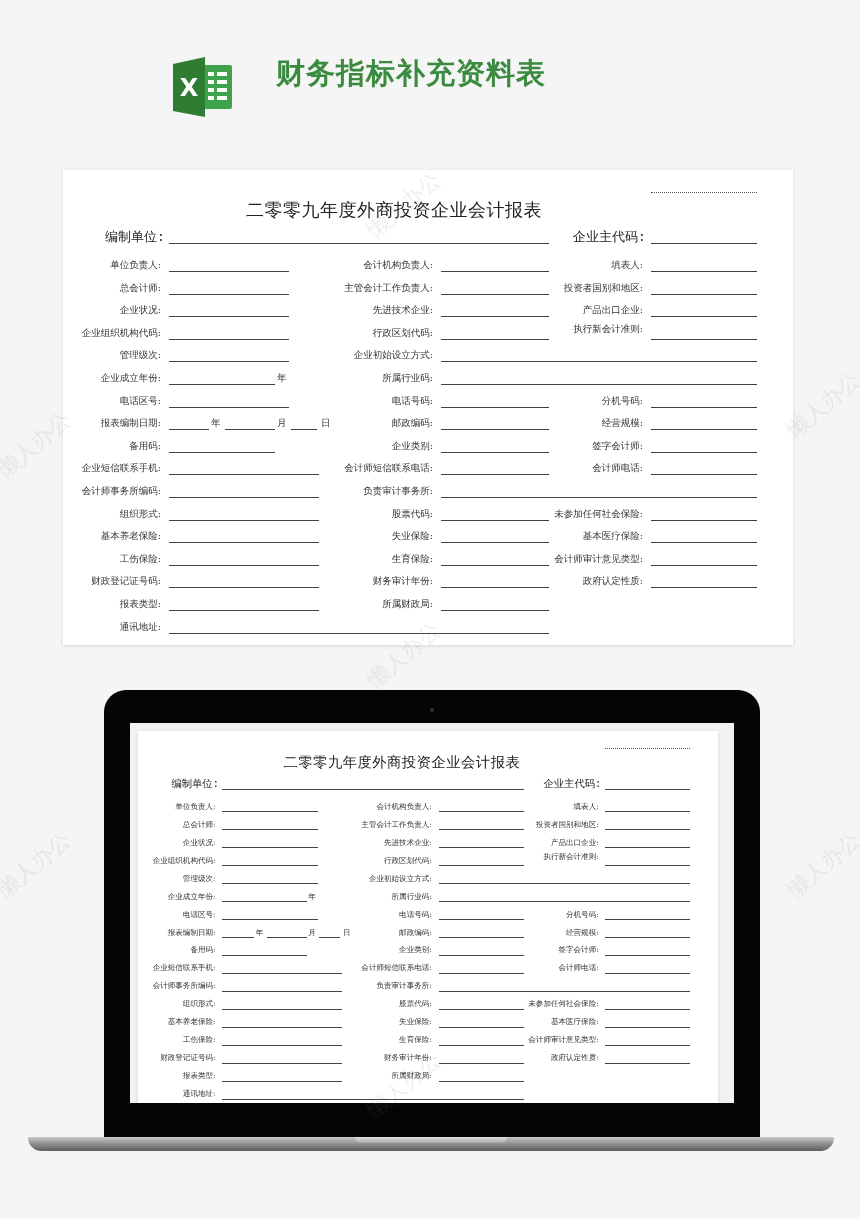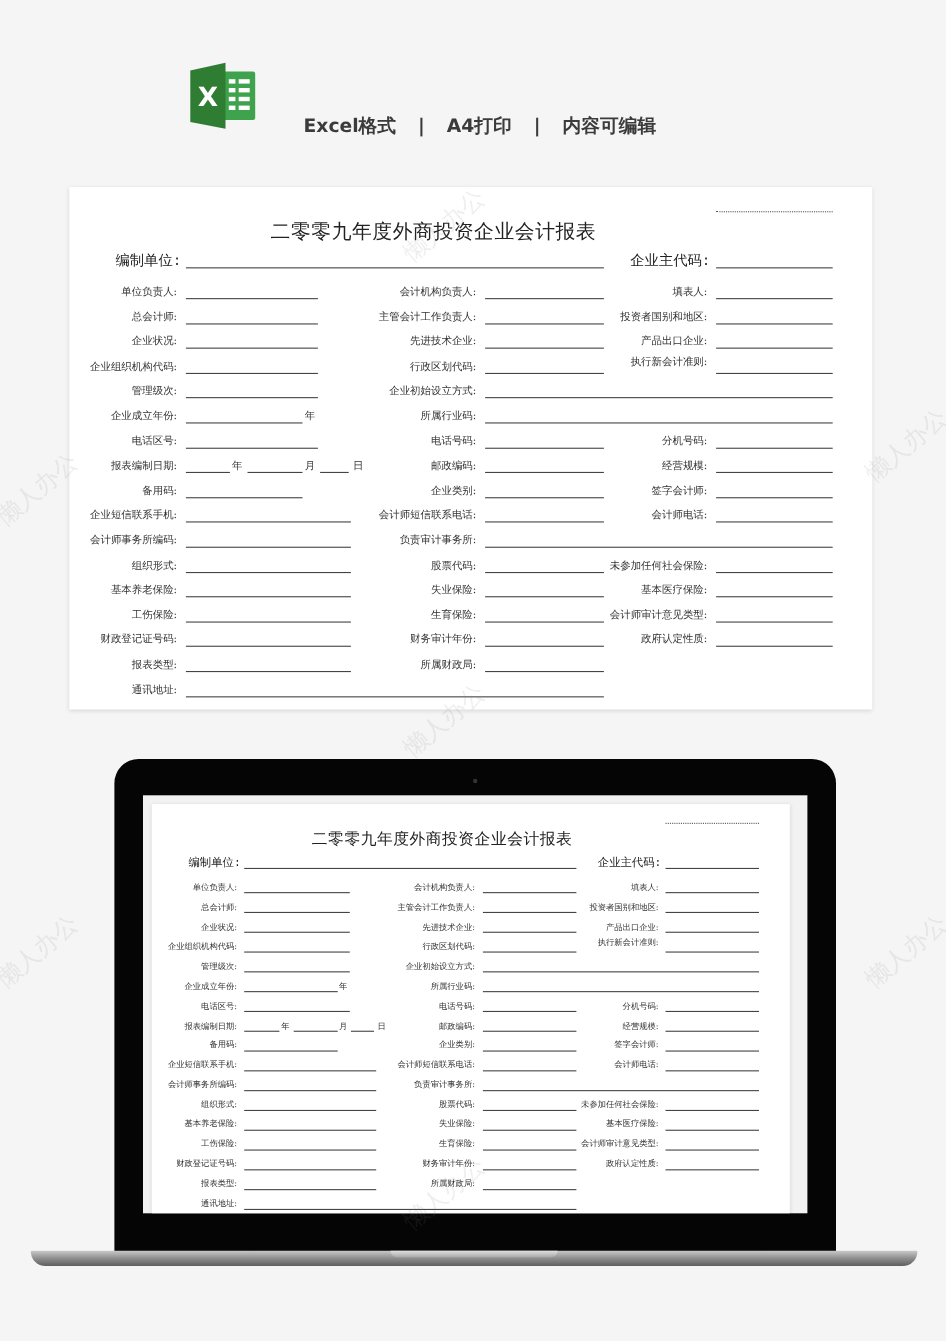--- a/index.html
+++ b/index.html
@@ -45,23 +45,21 @@
       <rect x="37" y="24" width="6" height="4"></rect>
         <rect x="46" y="24" width="10" height="4"></rect>
       <rect x="37" y="32" width="6" height="4"></rect>
         <rect x="46" y="32" width="10" height="4"></rect>
       <rect x="37" y="40" width="6" height="4"></rect>
         <rect x="46" y="40" width="10" height="4"></rect>
     </g>
     <path d="M2 8 L34 1 L34 61 L2 55 Z" fill="#2e7d32"></path>
     <text x="18" y="40" font-family="DejaVu Sans, sans-serif" font-weight="bold" font-size="24" fill="#fff" text-anchor="middle">X</text>
   </svg>
-  <div class="subtitle">
-    <span>Excel格式</span><span class="sep">|</span><span>A4打印</span><span class="sep">|</span><span>内容可编辑</span>
-  </div>
+  <div class="title">财务指标补充资料表</div>
 </div>
 
 <div class="sheet sheet-main" id="sheetMain">
     <div class="dots" style="left: 588px; top: 22px; width: 106px;"></div>
     <div class="doc-title" style="left: 183px; top: 28px; font-size: 18px;">二零零九年度外商投资企业会计报表</div>
     <div class="big-label" style="left: 42px; top: 58px; font-size: 13px;">编制单位:</div>
     <div class="line" style="left: 106px; top: 73px; width: 380px;"></div>
     <div class="big-label" style="left: 510px; top: 58px; font-size: 13px;">企业主代码:</div>
     <div class="line" style="left: 588px; top: 73px; width: 106px;"></div>
     <div class="lbl" style="right: 632px; top: 89px; font-size: 9.5px;">单位负责人:</div>

